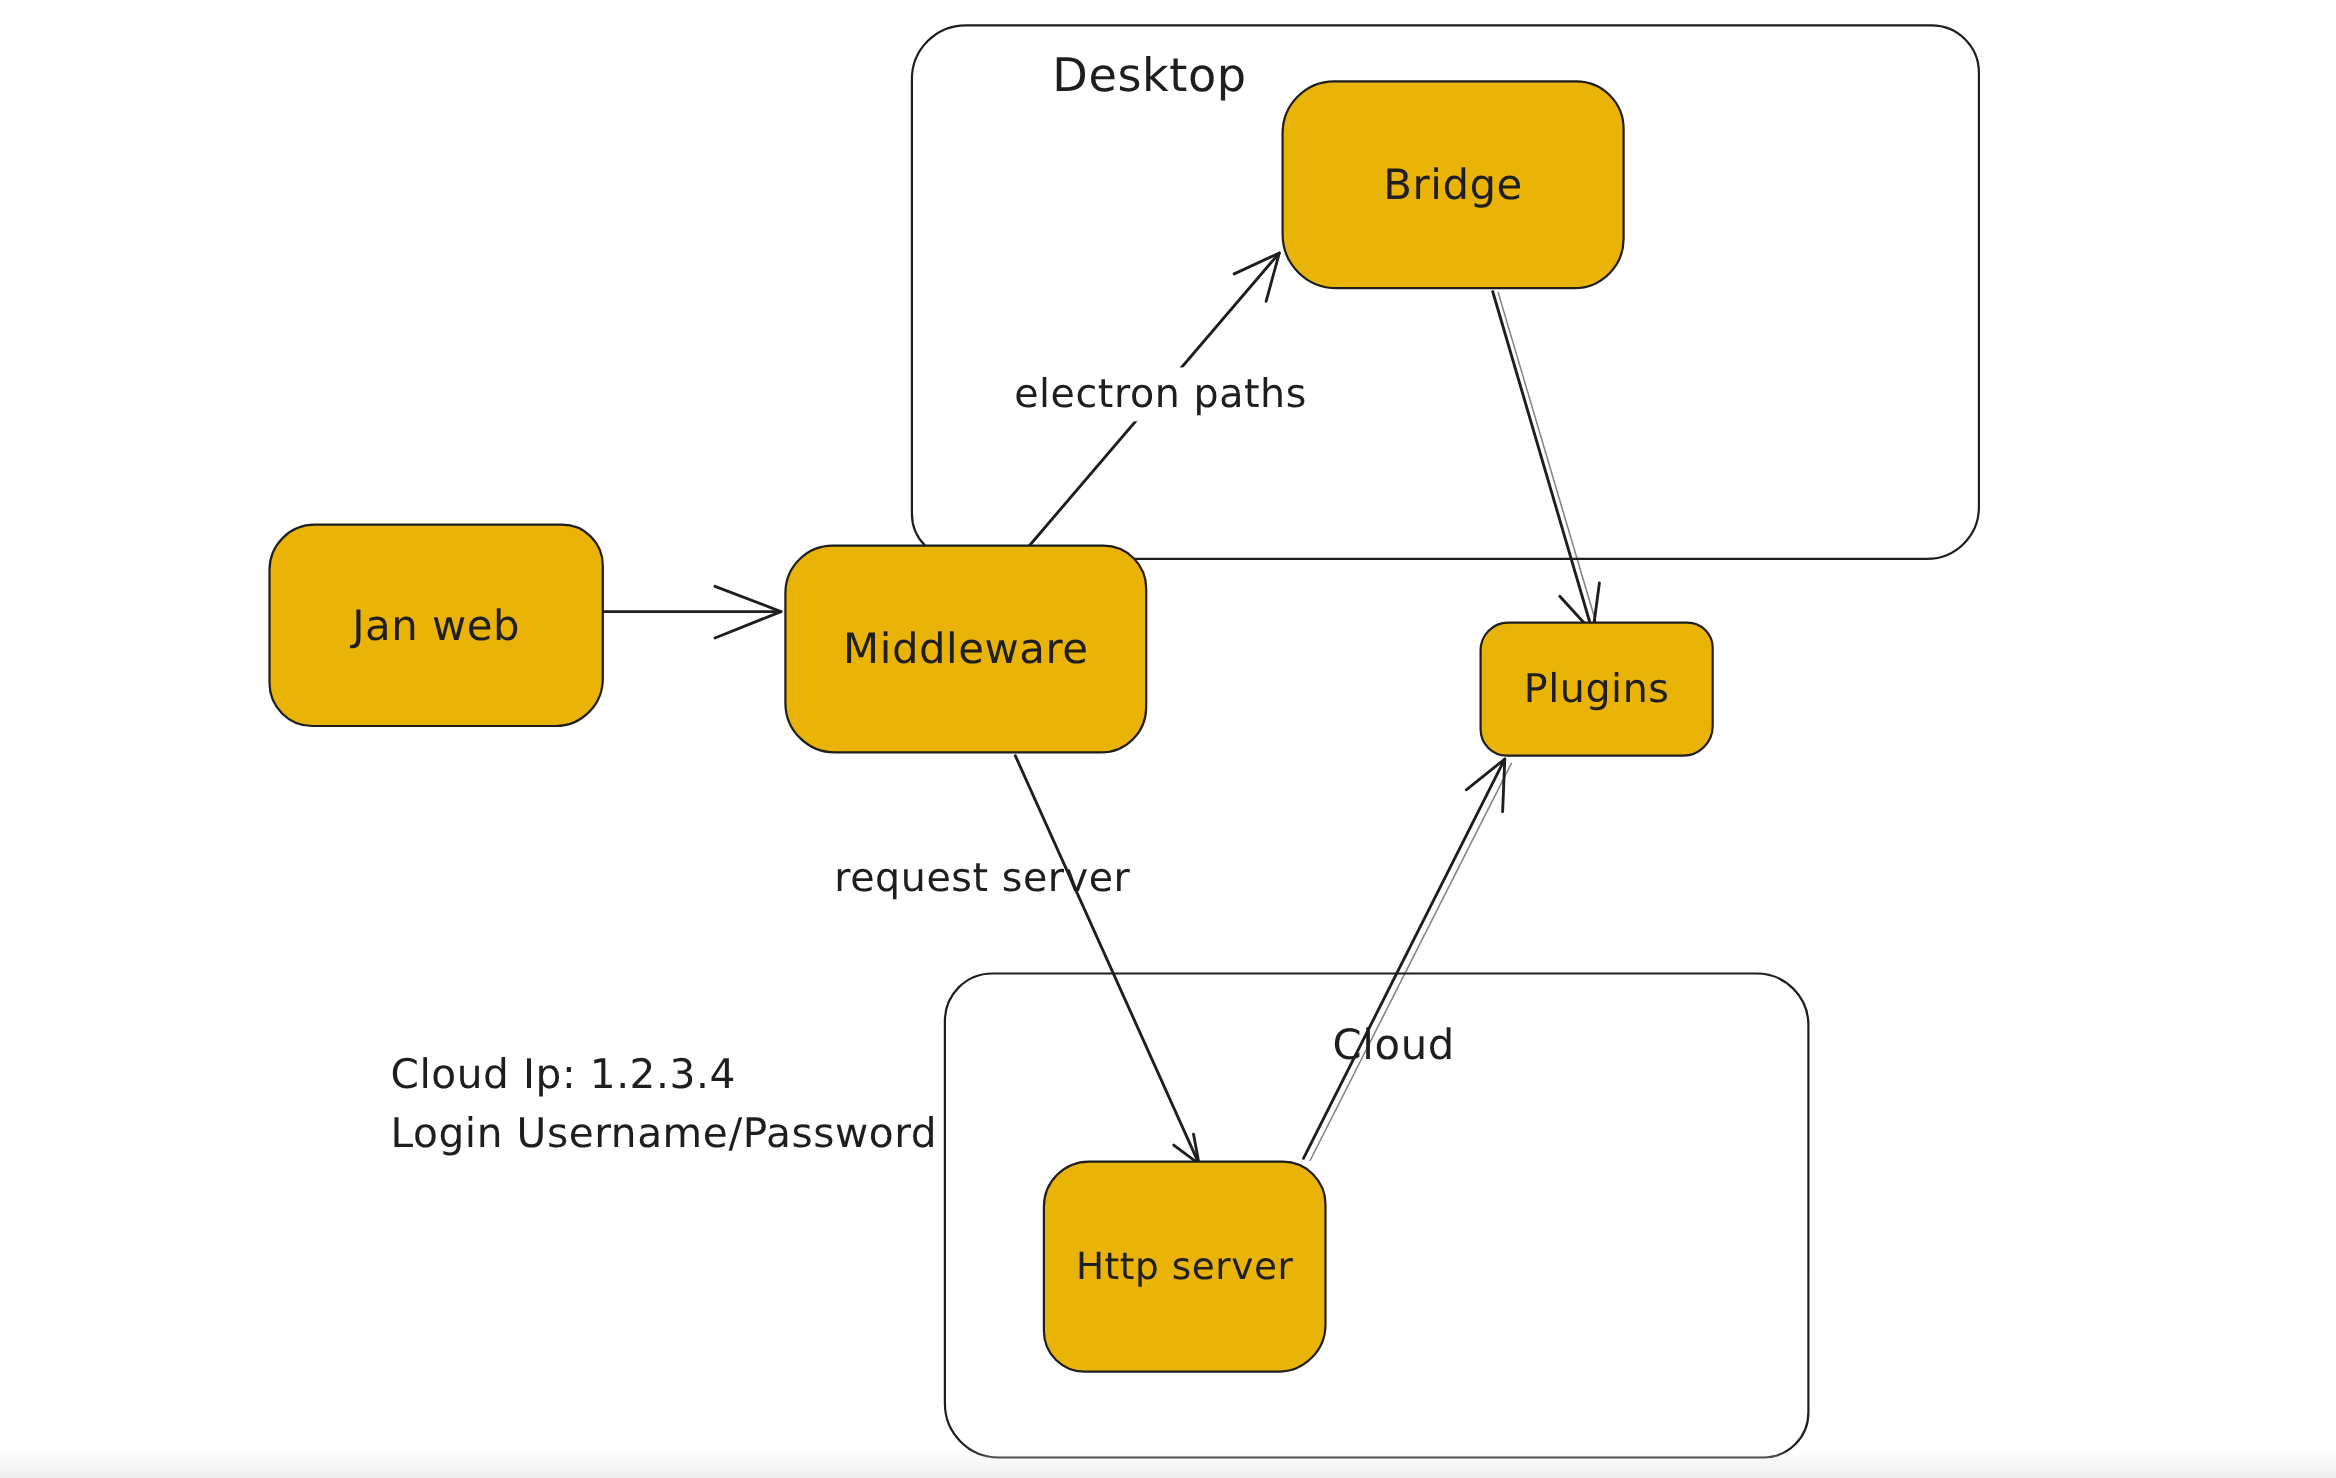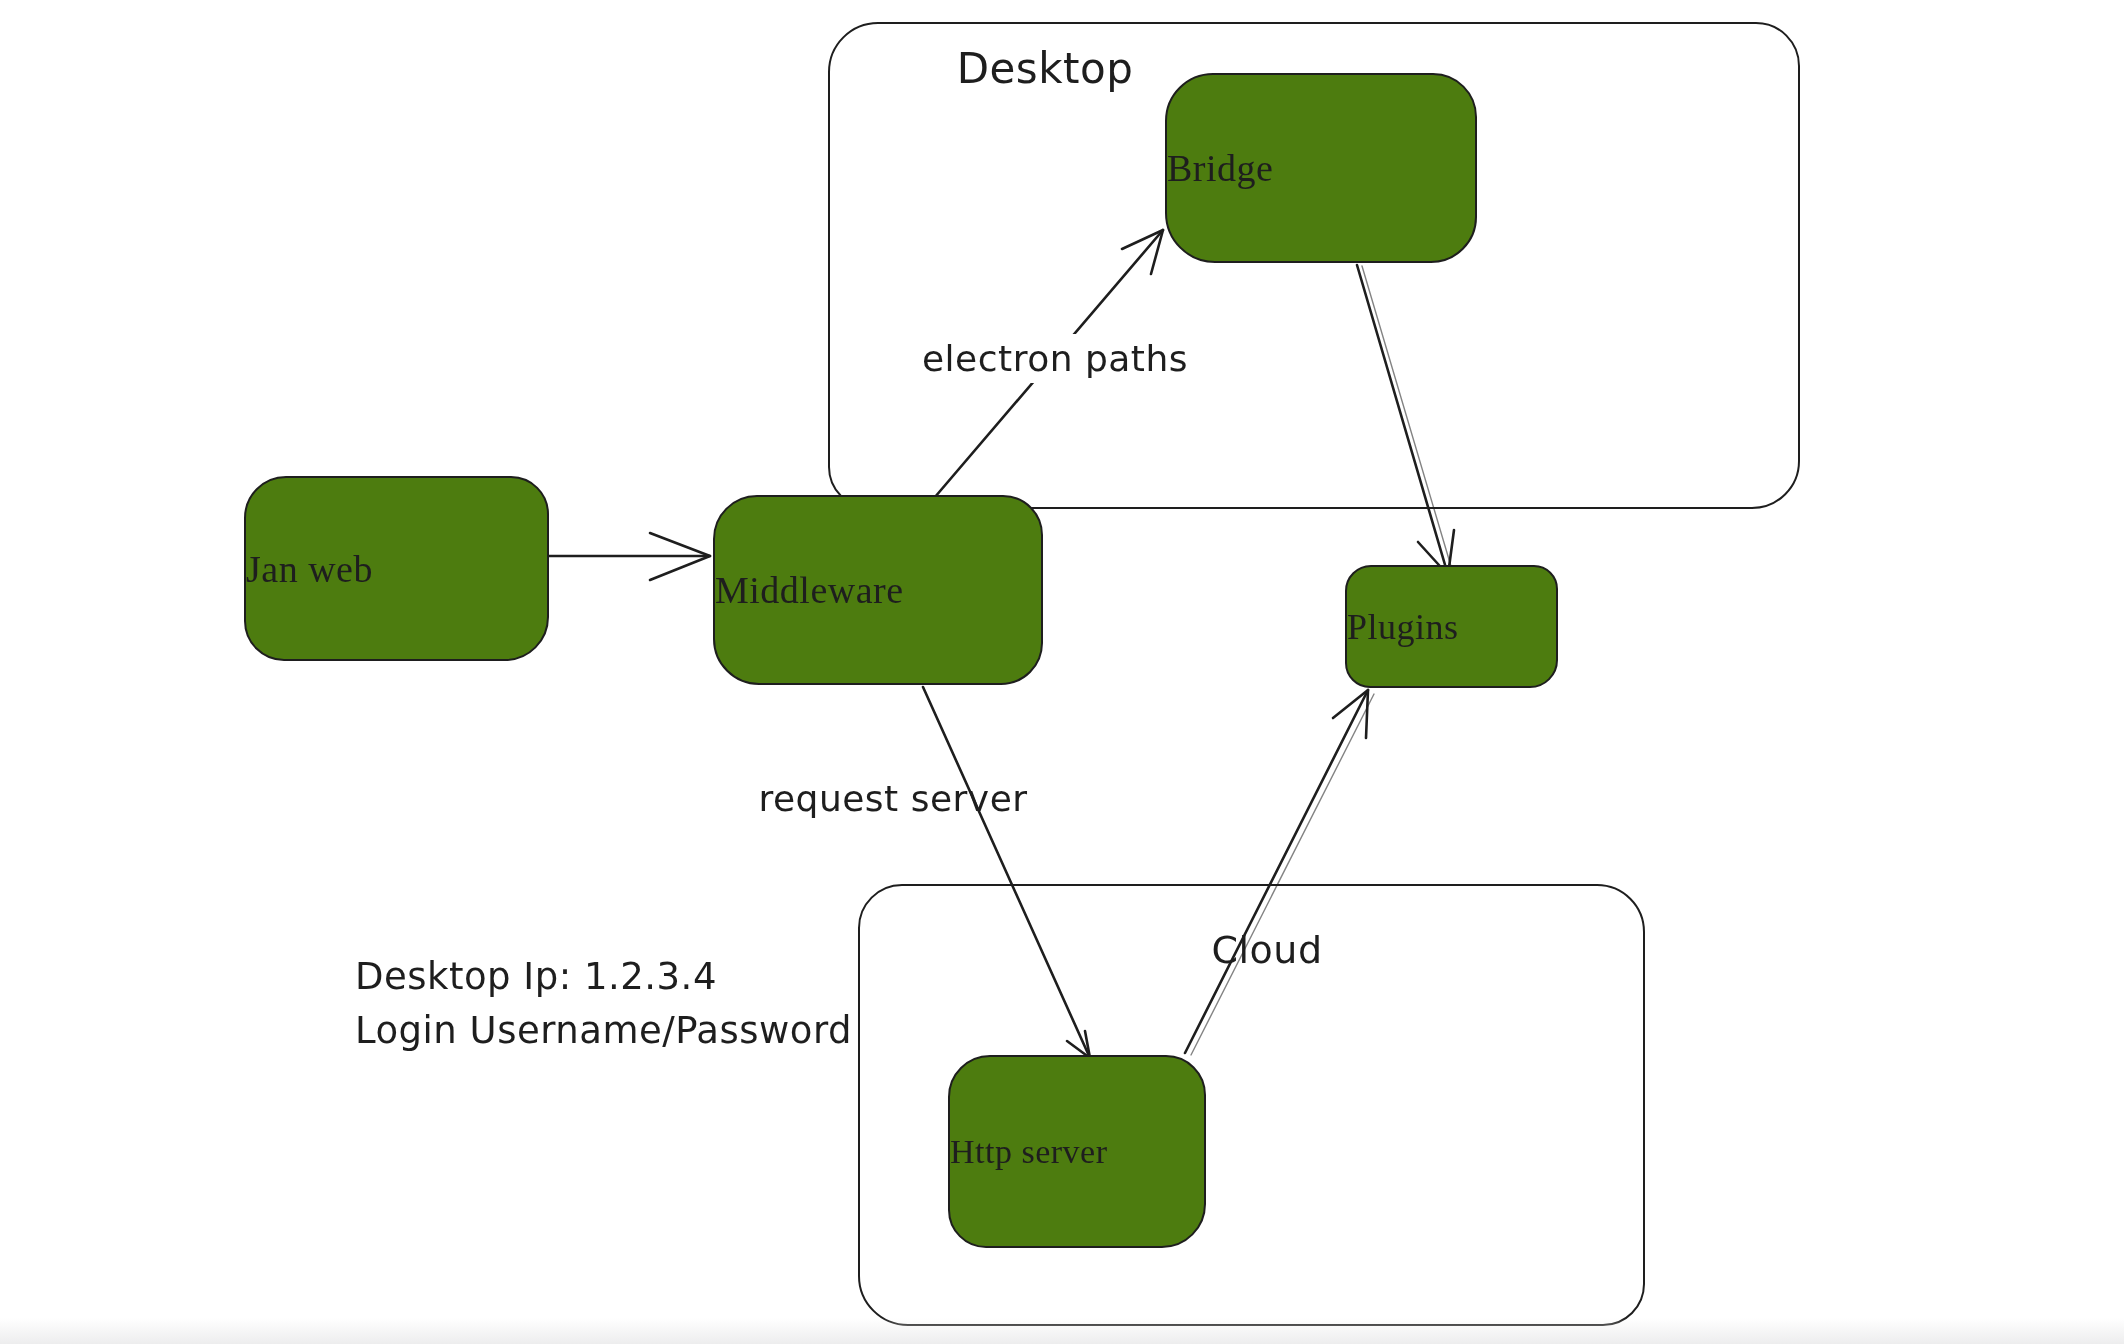--- a/index.html
+++ b/index.html
@@ -37,25 +37,25 @@
     position: absolute;
     border: 2.6px solid #1e1e1e;
     border-radius: 46px;
     background: transparent;
   }
   #desktop-container { left: 828px; top: 22px;  width: 968px; height: 483px; border-radius: 50px 44px 48px 42px; }
   #cloud-container   { left: 858px; top: 884px; width: 783px; height: 438px; border-radius: 44px 48px 42px 50px; }
   .node-box {
     position: absolute;
     border: 2.6px solid #1e1e1e;
-    background: #4d7c0f;
+    background: #eab308;
     display: flex;
     align-items: center;
+    justify-content: center;
     box-sizing: border-box;
-    font-family: Liberation Serif, serif;
   }
   #jan-web     { left: 244px;  top: 476px;  width: 305px; height: 185px; border-radius: 42px 38px 44px 40px; }
   #middleware  { left: 713px;  top: 495px;  width: 330px; height: 190px; border-radius: 44px 40px 42px 46px; }
   #bridge      { left: 1165px; top: 73px;   width: 312px; height: 190px; border-radius: 48px 44px 46px 50px; }
   #plugins     { left: 1345px; top: 565px;  width: 213px; height: 123px; border-radius: 26px 24px 28px 25px; }
   #http-server { left: 948px;  top: 1055px; width: 258px; height: 193px; border-radius: 42px 40px 44px 38px; }
   .node-label {
     font-size: 38px;
     letter-spacing: 0.5px;
     white-space: nowrap;
@@ -146,18 +146,18 @@
     <span class="node-label">Plugins</span>
   </div>
   <div class="node-box" id="http-server">
     <span class="node-label">Http server</span>
   </div>
 
   <div class="edge-label" id="electron-apis-label">electron paths</div>
   <div class="edge-label" id="request-paths-label">request server</div>
 
   <div class="notes">
-    <div>Desktop Ip: 1.2.3.4</div>
+    <div>Cloud Ip: 1.2.3.4</div>
     <div>Login Username/Password</div>
   </div>
 
   <div class="bottom-fade"></div>
 </div>
 
 </body></html>

